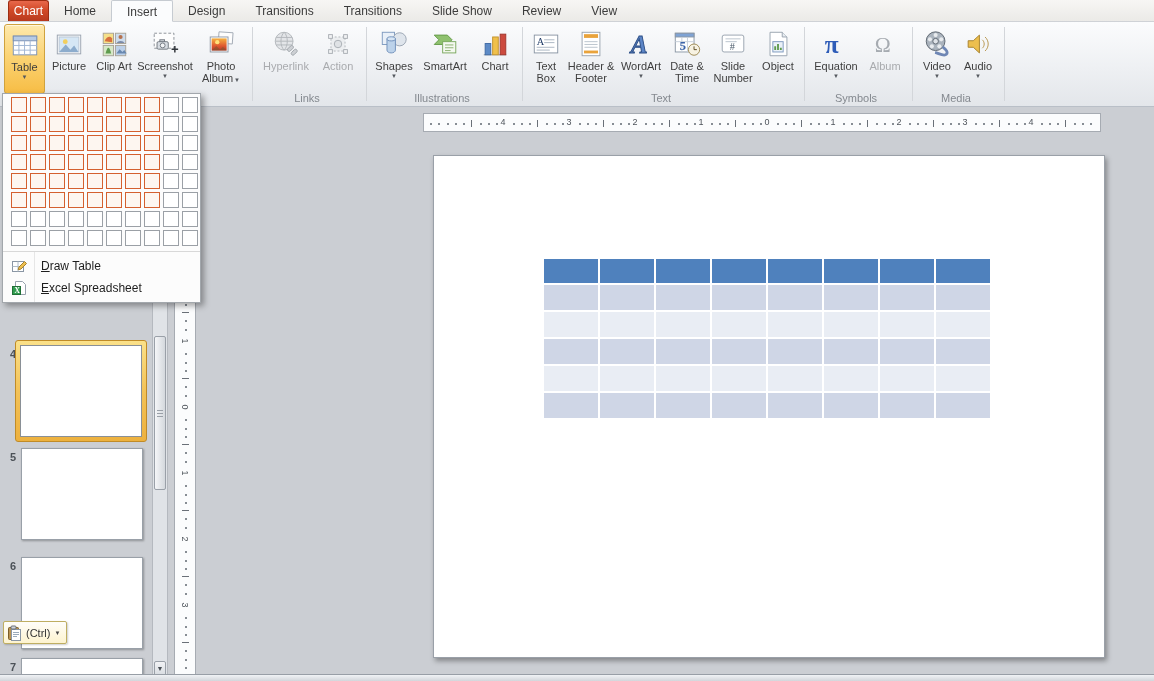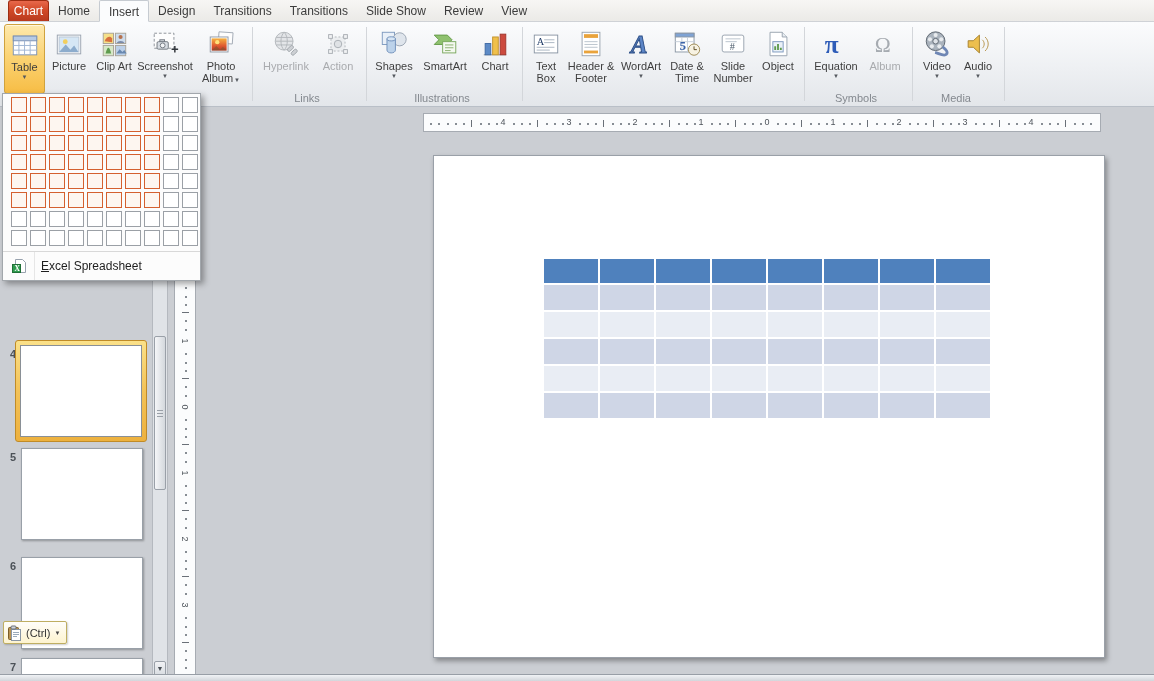--- a/index.html
+++ b/index.html
@@ -3,21 +3,21 @@
 <meta charset="utf-8">
 <style>
 *{margin:0;padding:0;box-sizing:border-box}
 html,body{width:1154px;height:681px}
 body{position:relative;overflow:hidden;font-family:"Liberation Sans",sans-serif;background:#cbced3;font-size:12px;-webkit-font-smoothing:antialiased}
 
 
 .tabs-row{position:absolute;top:0;left:0;width:100%;height:22px;background:linear-gradient(#f7f6f4,#ebeae7);border-bottom:1px solid #cfd2d6;display:flex;z-index:10}
 .file-tab{margin-left:8px;width:41px;color:#fff;text-align:center;line-height:21px;background:linear-gradient(#e8684b,#d14a28 45%,#b93a1e);border-radius:3px 3px 0 0;border:1px solid #9c2d12;border-bottom:none;cursor:default}
 .tab-strip{display:flex}
-.tab{padding:0 9px;line-height:22px;color:#3c3c3c;cursor:default}
+.tab{padding:0 15px;line-height:22px;color:#3c3c3c;cursor:default}
 .tab.active{background:#fbfcfd;border:1px solid #c6cbd1;border-bottom:1px solid #fbfcfd;border-radius:2px 2px 0 0;margin-bottom:-1px;position:relative;z-index:2}
 
 
 .ribbon{position:absolute;top:22px;left:0;width:100%;height:85px;background:linear-gradient(#fbfcfd,#eef0f3 55%,#e3e6ea);border-bottom:1px solid #b9bfc7;display:flex;z-index:5}
 .rgroup{position:relative;display:flex;align-items:flex-start;padding:2px 6px 15px 4px}
 .rgroup:after{content:"";position:absolute;right:0;top:5px;bottom:5px;width:1px;background:#d3d6da}
 .glabel{position:absolute;left:0;right:6px;bottom:2px;text-align:center;font-size:11px;color:#84898f;white-space:nowrap}
 .rbtn{display:flex;flex-direction:column;align-items:center;padding-top:3px;height:64px;border-radius:3px;cursor:default}
 .ricon{height:33px;display:flex;align-items:center;justify-content:center}
 .rlabel{font-size:11px;line-height:12px;text-align:center;color:#3e3e3e}
@@ -288,20 +288,21 @@
       <div class="ricon">
           <svg width="30" height="30" viewBox="0 0 32 32">
             <path d="M7.5 3.5h13l5 5v20h-18z" fill="#fff" stroke="#98a2ae"></path>
             <path d="M20.5 3.5v5h5" fill="#e8edf2" stroke="#98a2ae"></path>
             <rect x="10.5" y="13.5" width="11" height="11" fill="#eaf1f8" stroke="#7d99bf"></rect>
             <path d="M13 22.5v-4M16 22.5v-6.5M19 22.5v-2.5" stroke="#5f9b4e" stroke-width="2"></path>
           </svg>
         </div>
       <div class="rlabel">Object</div>
     </div>
+    <div class="glabel">Text</div>
   </div>
 
   <div class="rgroup">
     <div class="rbtn" style="width:54px">
       <div class="ricon">
           <svg width="30" height="30" viewBox="0 0 32 32">
             <text x="4" y="26" font-size="27" font-weight="bold" fill="#2e5cb8">π</text>
           </svg>
         </div>
       <div class="rlabel">Equation</div>
@@ -666,20 +667,28 @@
       <div class="tcell"></div>
       <div class="tcell"></div>
       <div class="tcell"></div>
       <div class="tcell"></div>
       <div class="tcell"></div>
       <div class="tcell"></div>
     </div>
   <div class="tmenu">
     <div class="mi">
       <span class="mi-icon"><svg width="16" height="16" viewBox="0 0 16 16">
+            <rect x="1.5" y="3.5" width="11" height="10" fill="#fff" stroke="#8a96a4"></rect>
+            <path d="M1.5 8.5h11M7 3.5v10" stroke="#b0bcc8"></path>
+            <path d="M8 9l5.5-5.5 2 2L10 11l-2.8.8z" fill="#eec051" stroke="#a5812c"></path>
+          </svg></span>
+      <span class="mi-label"><u>D</u>raw Table</span>
+    </div>
+    <div class="mi">
+      <span class="mi-icon"><svg width="16" height="16" viewBox="0 0 16 16">
             <path d="M4.5 1.5h7l3 3v10h-10z" fill="#fff" stroke="#98a2ae"></path>
             <rect x="1.5" y="6.5" width="8" height="8" fill="#2f9b4e" stroke="#1f6f36"></rect>
             <text x="3.5" y="13" font-size="7.5" font-weight="bold" fill="#fff" font-family="sans-serif">X</text>
           </svg></span>
       <span class="mi-label"><u>E</u>xcel Spreadsheet</span>
     </div>
   </div>
 </div>
 
 <div class="status"></div>

